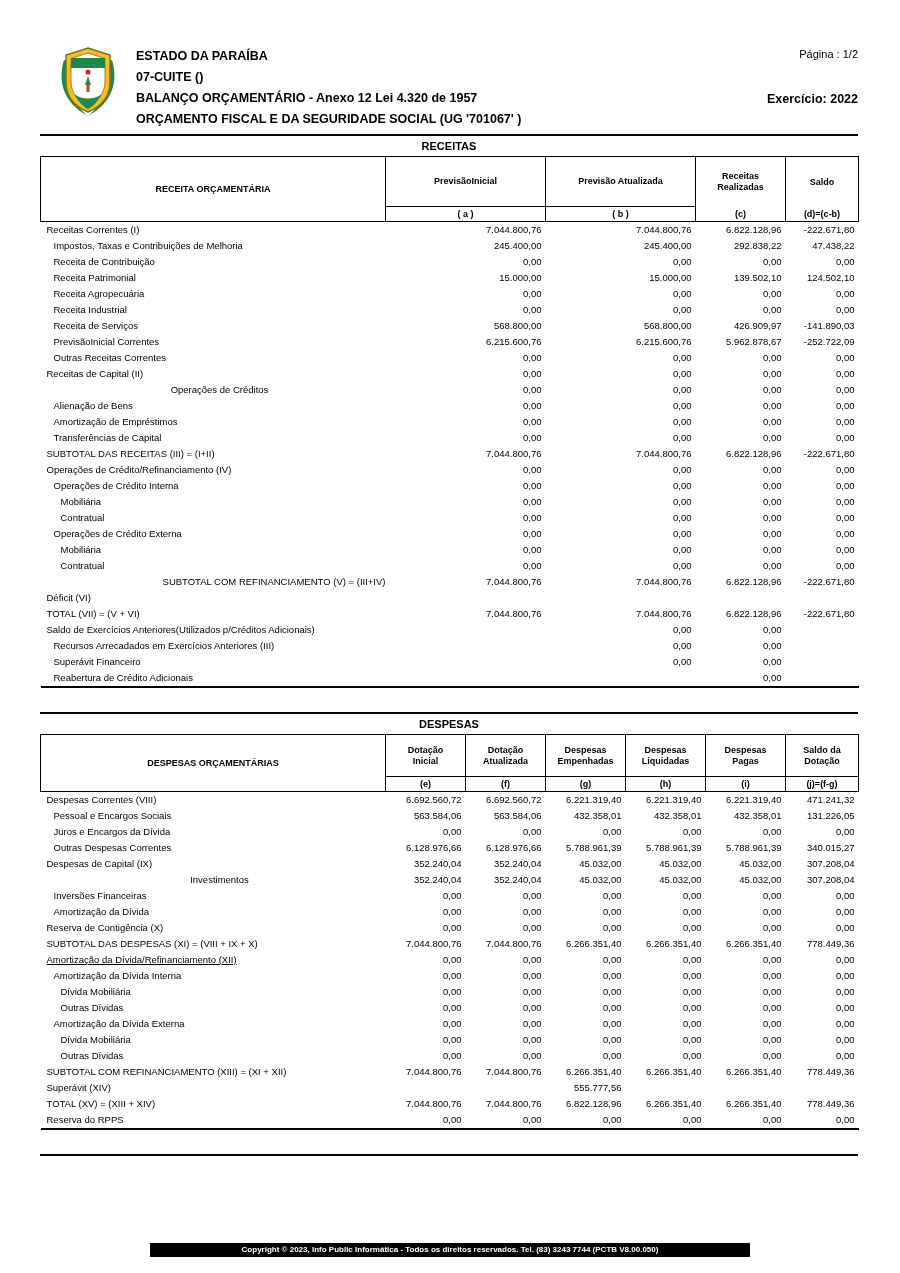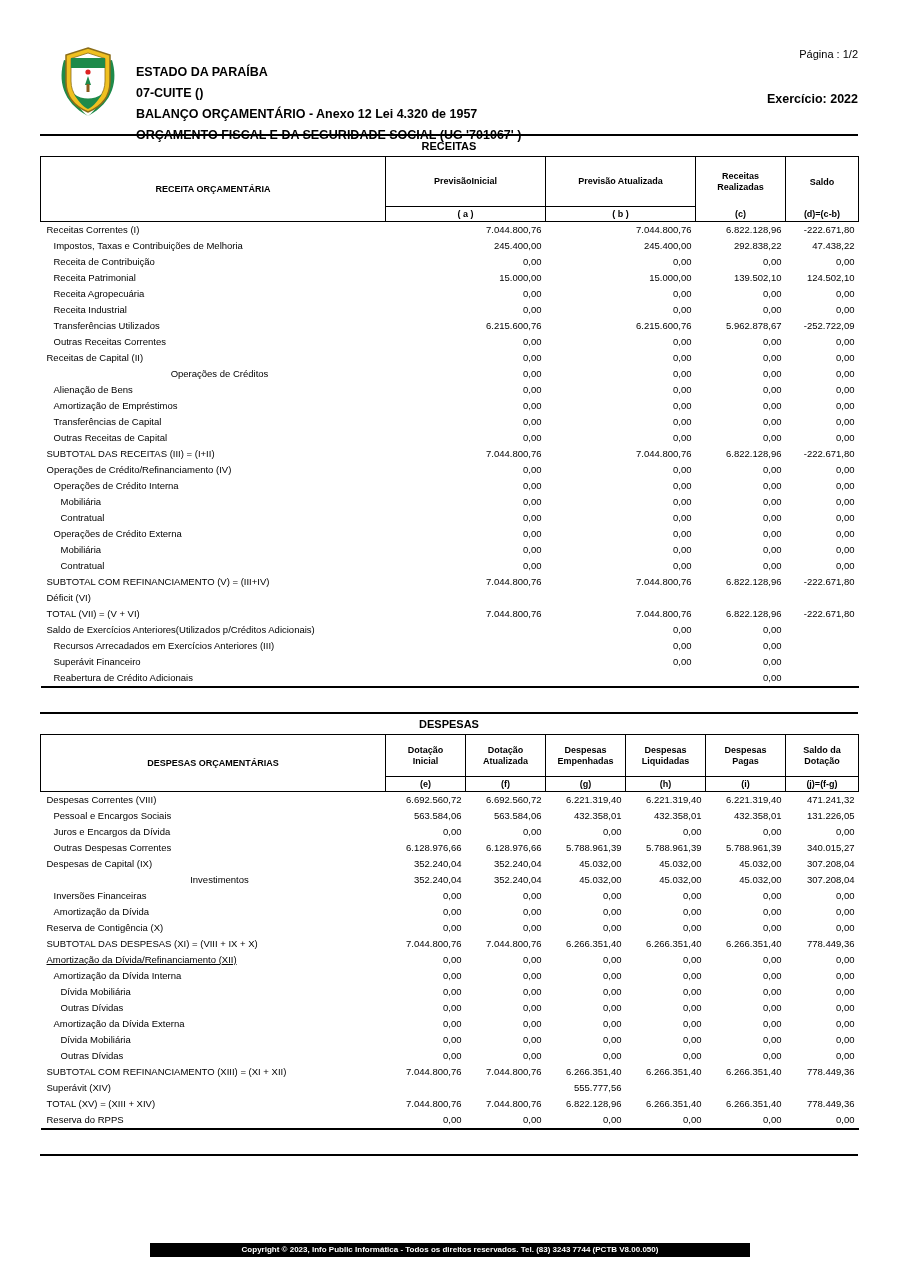--- a/index.html
+++ b/index.html
@@ -4,21 +4,21 @@
 <style>
   html,body { margin:0; padding:0; background:#e8e8e8; }
   .page {
     position:relative; width:900px; height:1273px; margin:0 auto;
     background:#ffffff; font-family:"Liberation Sans", sans-serif; color:#000;
     box-sizing:border-box; padding:46px 42px 0 40px; overflow:hidden;
   }
   
   .header { position:relative; height:88px; }
   .logo { position:absolute; left:18px; top:0; width:60px; height:72px; }
-  .header-text { position:absolute; left:96px; top:16px; }
+  .header-text { position:absolute; left:96px; top:0; }
   .header-text div { font-weight:bold; font-size:12.5px; line-height:21px; white-space:nowrap; }
   .header-right { position:absolute; right:0; top:0; width:180px; height:84px; text-align:right; }
   .page-label { position:absolute; right:0; top:2px; font-size:11px; }
   .exercise-label { position:absolute; right:0; top:46px; font-size:12.5px; font-weight:bold; }
   
   .rule { border-top:2px solid #000; height:0; }
   .rule-2 { margin-top:24px; }
   .end-rule { margin-top:24px; border-top:2px solid #000; height:0; }
   .section-title { text-align:center; font-weight:bold; font-size:11px; padding:4px 0 3px 0; height:13px; }
   
@@ -153,21 +153,28 @@
           <td class="num">0,00</td>
         </tr>
         <tr>
           <td class="label" style="padding-left: 13px;">Receita Industrial</td>
           <td class="num">0,00</td>
           <td class="num">0,00</td>
           <td class="num">0,00</td>
           <td class="num">0,00</td>
         </tr>
         <tr>
-          <td class="label" style="padding-left: 13px;">Transferências Utilizados</td>
+          <td class="label" style="padding-left: 13px;">Receita de Serviços</td>
+          <td class="num">568.800,00</td>
+          <td class="num">568.800,00</td>
+          <td class="num">426.909,97</td>
+          <td class="num">-141.890,03</td>
+        </tr>
+        <tr>
+          <td class="label" style="padding-left: 13px;">PrevisãoInicial Correntes</td>
           <td class="num">6.215.600,76</td>
           <td class="num">6.215.600,76</td>
           <td class="num">5.962.878,67</td>
           <td class="num">-252.722,09</td>
         </tr>
         <tr>
           <td class="label" style="padding-left: 13px;">Outras Receitas Correntes</td>
           <td class="num">0,00</td>
           <td class="num">0,00</td>
           <td class="num">0,00</td>
@@ -202,27 +209,20 @@
           <td class="num">0,00</td>
         </tr>
         <tr>
           <td class="label" style="padding-left: 13px;">Transferências de Capital</td>
           <td class="num">0,00</td>
           <td class="num">0,00</td>
           <td class="num">0,00</td>
           <td class="num">0,00</td>
         </tr>
         <tr>
-          <td class="label" style="padding-left: 13px;">Outras Receitas de Capital</td>
-          <td class="num">0,00</td>
-          <td class="num">0,00</td>
-          <td class="num">0,00</td>
-          <td class="num">0,00</td>
-        </tr>
-        <tr>
           <td class="label" style="padding-left: 6px;">SUBTOTAL DAS RECEITAS (III) = (I+II)</td>
           <td class="num">7.044.800,76</td>
           <td class="num">7.044.800,76</td>
           <td class="num">6.822.128,96</td>
           <td class="num">-222.671,80</td>
         </tr>
         <tr>
           <td class="label" style="padding-left: 6px;">Operações de Crédito/Refinanciamento (IV)</td>
           <td class="num">0,00</td>
           <td class="num">0,00</td>
@@ -265,21 +265,21 @@
           <td class="num">0,00</td>
         </tr>
         <tr>
           <td class="label" style="padding-left: 20px;">Contratual</td>
           <td class="num">0,00</td>
           <td class="num">0,00</td>
           <td class="num">0,00</td>
           <td class="num">0,00</td>
         </tr>
         <tr>
-          <td class="label" style="padding-left: 6px;">SUBTOTAL COM REFINANCIAMENTO (V) = (III+IV)</td>
+          <td class="label" style="padding-left: 6px; text-align: right;">SUBTOTAL COM REFINANCIAMENTO (V) = (III+IV)</td>
           <td class="num">7.044.800,76</td>
           <td class="num">7.044.800,76</td>
           <td class="num">6.822.128,96</td>
           <td class="num">-222.671,80</td>
         </tr>
         <tr>
           <td class="label" style="padding-left: 6px;">Déficit (VI)</td>
           <td class="num"></td>
           <td class="num"></td>
           <td class="num"></td>

